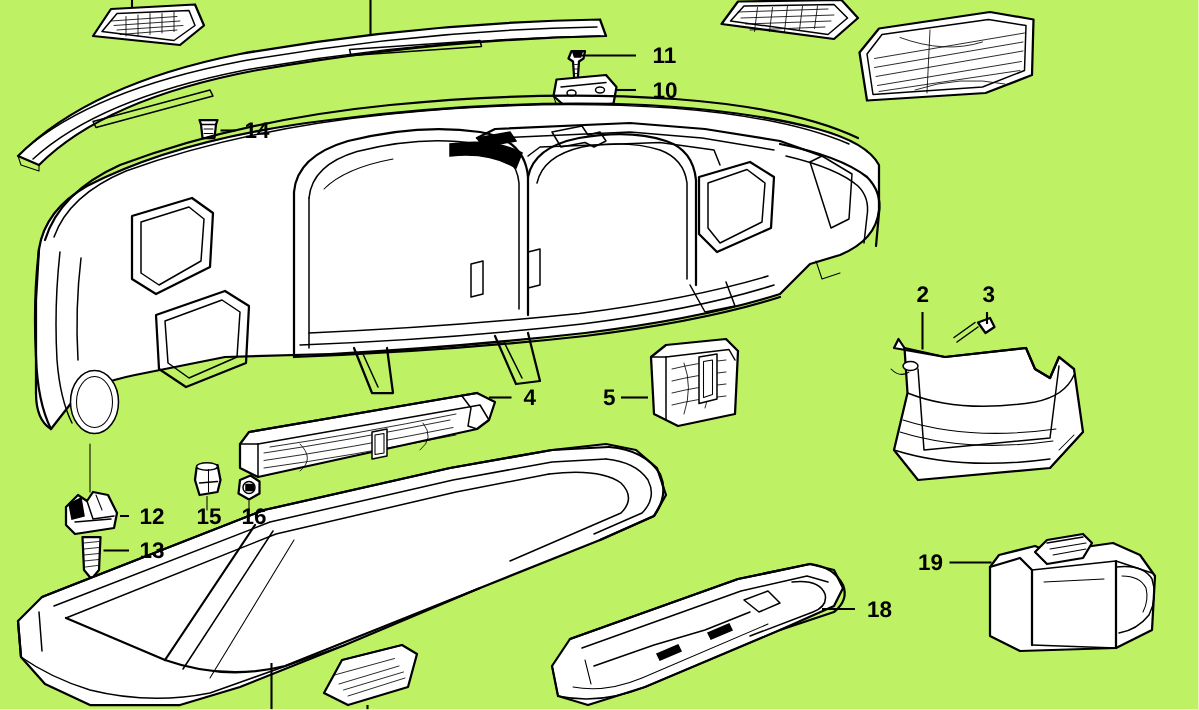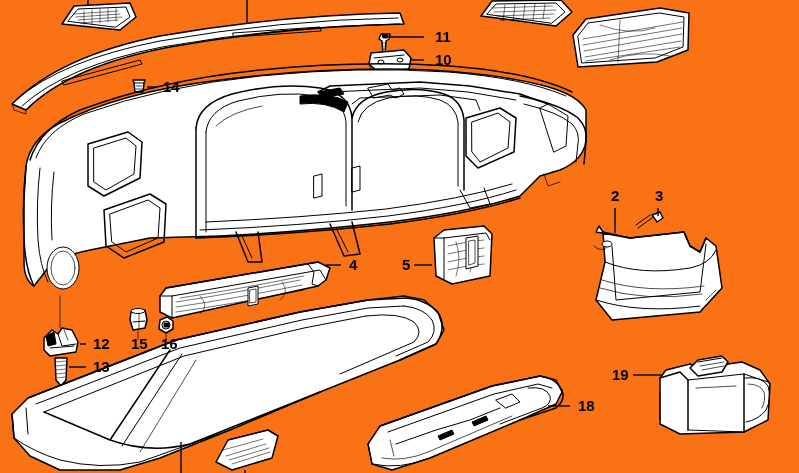--- a/index.html
+++ b/index.html
@@ -7,21 +7,21 @@
     padding: 0;
     background: #ffffff;
   }
   body {
     font-family: "Liberation Sans", sans-serif;
   }
   #diagram-root {
     position: relative;
     width: 799px;
     height: 473px;
-    background: #f97316;
+    background: #bef264;
     overflow: hidden;
   }
   #diagram-svg {
     position: absolute;
     top: 0;
     left: 0;
     width: 799px;
     height: 473px;
     display: block;
   }

